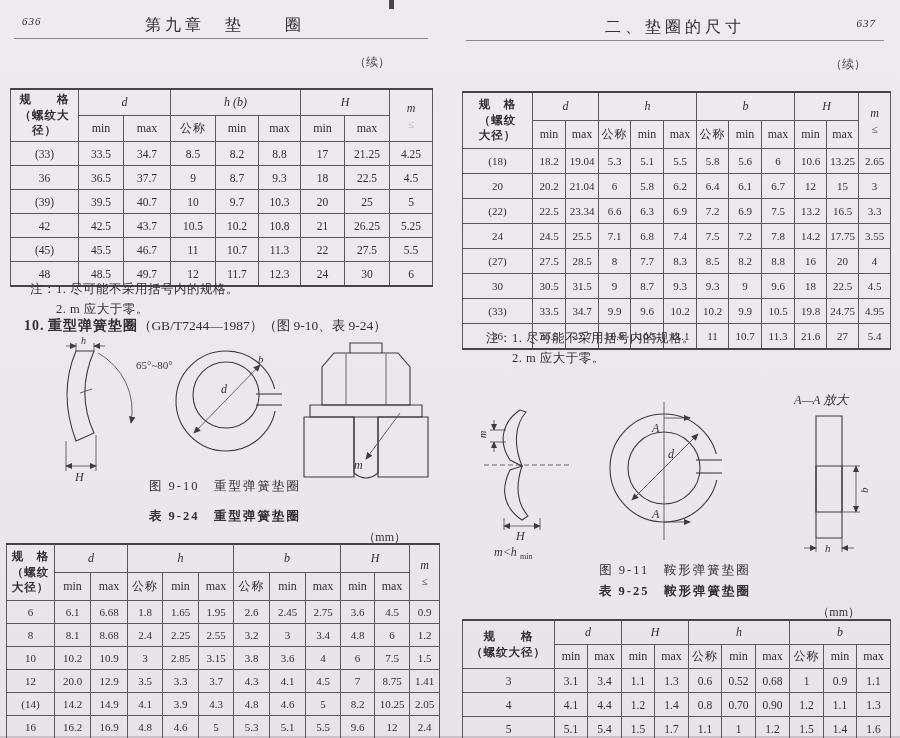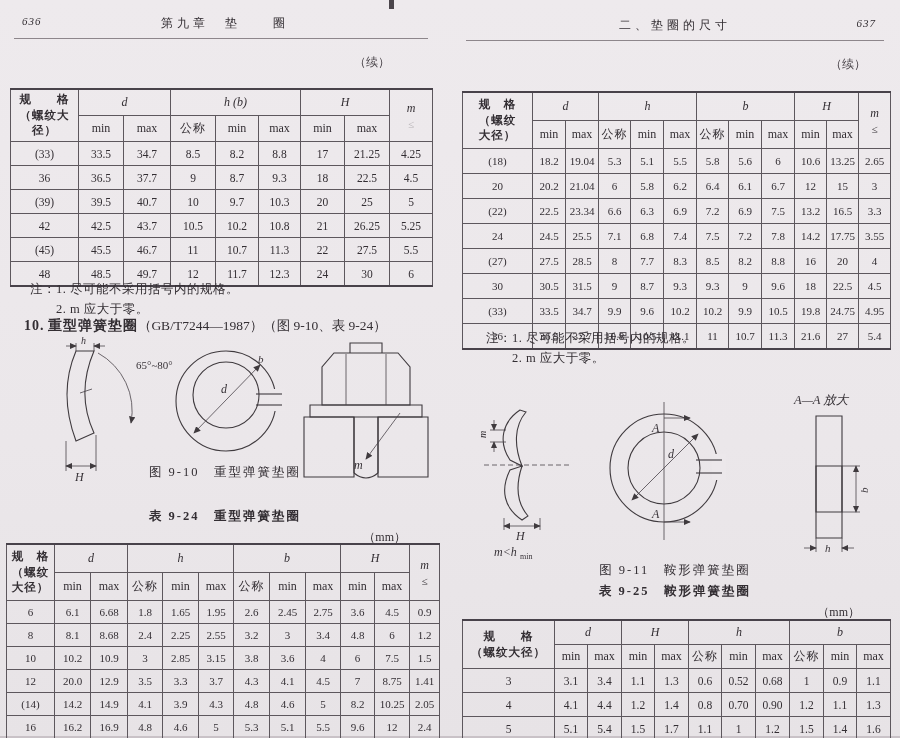--- a/index.html
+++ b/index.html
@@ -9,21 +9,21 @@
     font-family:"Liberation Serif","DejaVu Serif",serif;color:#332e33;
   }
   .page{position:absolute;top:0;height:738px;width:450px;}
   .page-left{left:0;}
   .page-right{left:450px;}
 
   .page-head{position:absolute;top:15px;left:0;right:0;height:20px;font-size:14px;}
   .pagenum{position:absolute;top:0;font-style:italic;font-size:11px;letter-spacing:1px;}
   .pagenum-l{left:22px;}
   .pagenum-r{right:24px;}
-  .head-title{position:absolute;left:0;right:0;text-align:center;letter-spacing:4px;font-size:12px;}
+  .head-title{position:absolute;left:0;right:0;text-align:center;letter-spacing:4px;font-size:16px;}
   .head-rule{position:absolute;height:1px;background:#8d868b;}
   .rule-l{top:38px;left:14px;width:414px;}
   .rule-r{top:40px;left:16px;width:418px;}
 
   .continued{position:absolute;font-size:12px;color:#4a444a;}
 
   table.tbl{border-collapse:collapse;table-layout:fixed;position:absolute;
     border:1.6px solid #48424a;border-top-width:2.4px;border-bottom-width:2.4px;margin-top:16px;}
   .tbl th,.tbl td{border:1px solid #5d575d;text-align:center;vertical-align:middle;
     padding:0;font-weight:normal;overflow:hidden;}
@@ -230,21 +230,21 @@
     <path class="ln" d="M318,136 Q330,146 342,136"></path>
     <rect class="ln" x="274" y="68" width="112" height="12" fill="#ece8eb"></rect>
     <path class="ln" d="M286,68 L286,30 L298,16 L362,16 L374,30 L374,68 Z" fill="#ece8eb"></path>
     <line class="thin" x1="310" y1="17" x2="310" y2="68"></line>
     <line class="thin" x1="350" y1="17" x2="350" y2="68"></line>
     <path class="ln" d="M314,16 L314,6 L346,6 L346,16"></path>
     <line class="thin" x1="364" y1="76" x2="330" y2="122" marker-end="url(#f10a)"></line>
     <text class="svgit" x="318" y="132" font-size="12">m</text>
   </svg>
 
-  <div class="caption" style="top:464px;text-align:center;">图 9-10　重型弹簧垫圈</div>
+  <div class="caption" style="top:478px;text-align:center;">图 9-10　重型弹簧垫圈</div>
   <div class="caption bold" style="top:508px;">
     <span>表 9-24</span>　<span>重型弹簧垫圈</span>
   </div>
   <span class="unit" style="top:509px;right:44px;">（mm）</span>
 
   <table class="tbl t2" style="top:527px;left:6px;width:433px;">
     <colgroup>
       <col style="width:48px">
         <col style="width:36px">
         <col style="width:37px">

